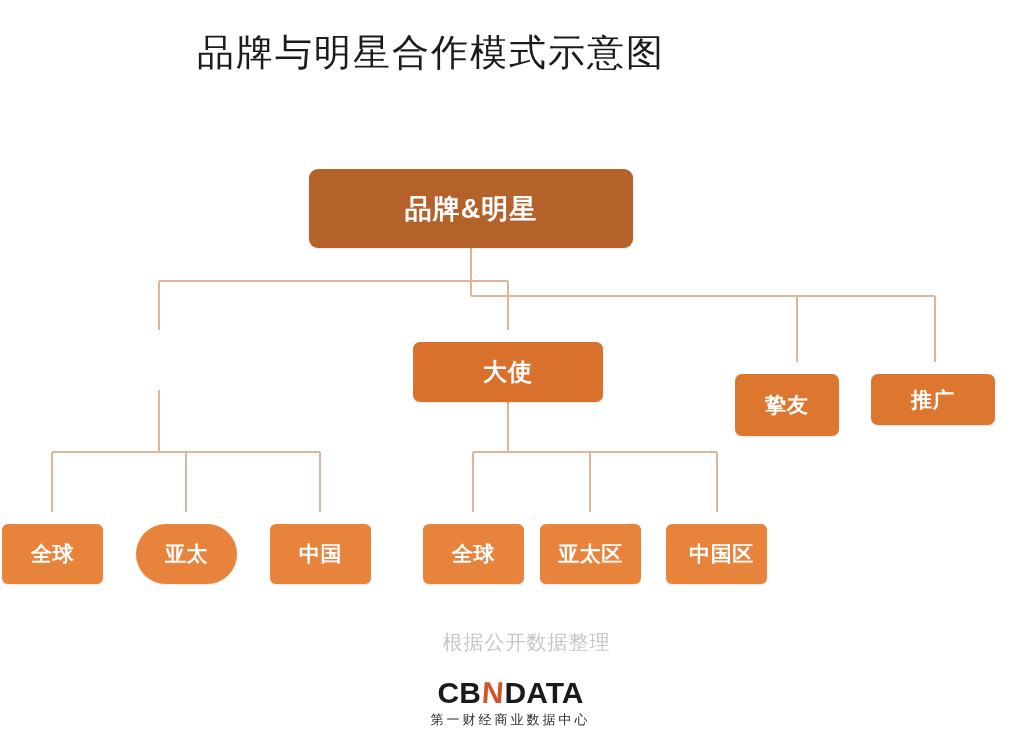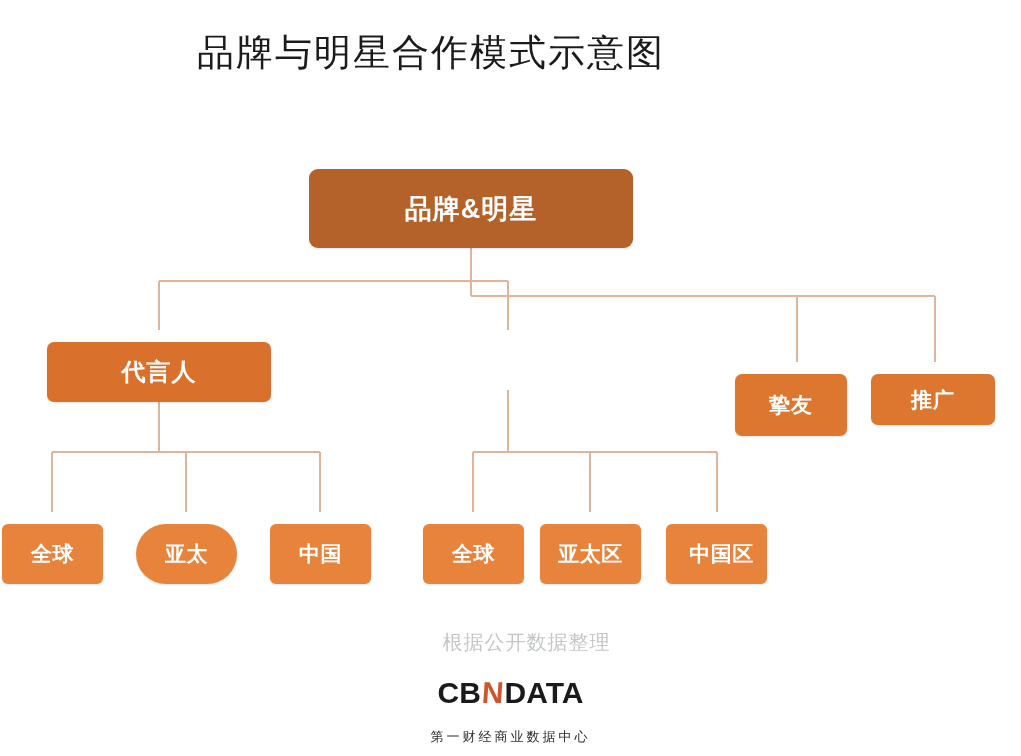--- a/index.html
+++ b/index.html
@@ -117,21 +117,21 @@
   .logo-mark .n-glyph {
     color: #d2552a;
     display: inline-block;
     transform: skewX(-4deg);
     padding: 0 1px;
   }
   .logo-sub {
     font-size: 13px;
     color: #2a2a2a;
     letter-spacing: 3px;
-    margin-top: 20px;
+    margin-top: 3px;
     line-height: 16px;
   }
 </style>
 </head>
 <body>
 
 <div id="canvas">
 
   <div class="title">品牌与明星合作模式示意图</div>
 
@@ -157,24 +157,24 @@
       <line x1="508" y1="390" x2="508" y2="452"></line>
       <line x1="473" y1="452" x2="717" y2="452"></line>
       <line x1="473" y1="452" x2="473" y2="512"></line>
       <line x1="590" y1="452" x2="590" y2="512"></line>
       <line x1="717" y1="452" x2="717" y2="512"></line>
     </g>
   </svg>
 
   <div class="node root" style="left:309px; top:157px; width:324px; height:79px;">品牌&amp;明星</div>
 
-  <div class="node lvl2" style="left:47px; top:330px; width:224px; height:60px;">代言人</div>
 
+  <div class="node lvl2" style="left:413px; top:330px; width:190px; height:60px;">大使</div>
 
-  <div class="node lvl2small" style="left:735px; top:362px; width:112px; height:62px;">挚友</div>
+  <div class="node lvl2small" style="left:735px; top:362px; width:104px; height:62px;">挚友</div>
 
   <div class="node lvl2small" style="left:871px; top:362px; width:124px; height:51px;">推广</div>
 
   <div class="node leaf" style="left:2px; top:512px; width:101px; height:60px;">全球</div>
 
   <div class="node leaf" style="left:136px; top:512px; width:101px; height:60px;border-radius:30px;">亚太</div>
 
   <div class="node leaf" style="left:270px; top:512px; width:101px; height:60px;">中国</div>
 
   <div class="node leaf" style="left:423px; top:512px; width:101px; height:60px;">全球</div>

